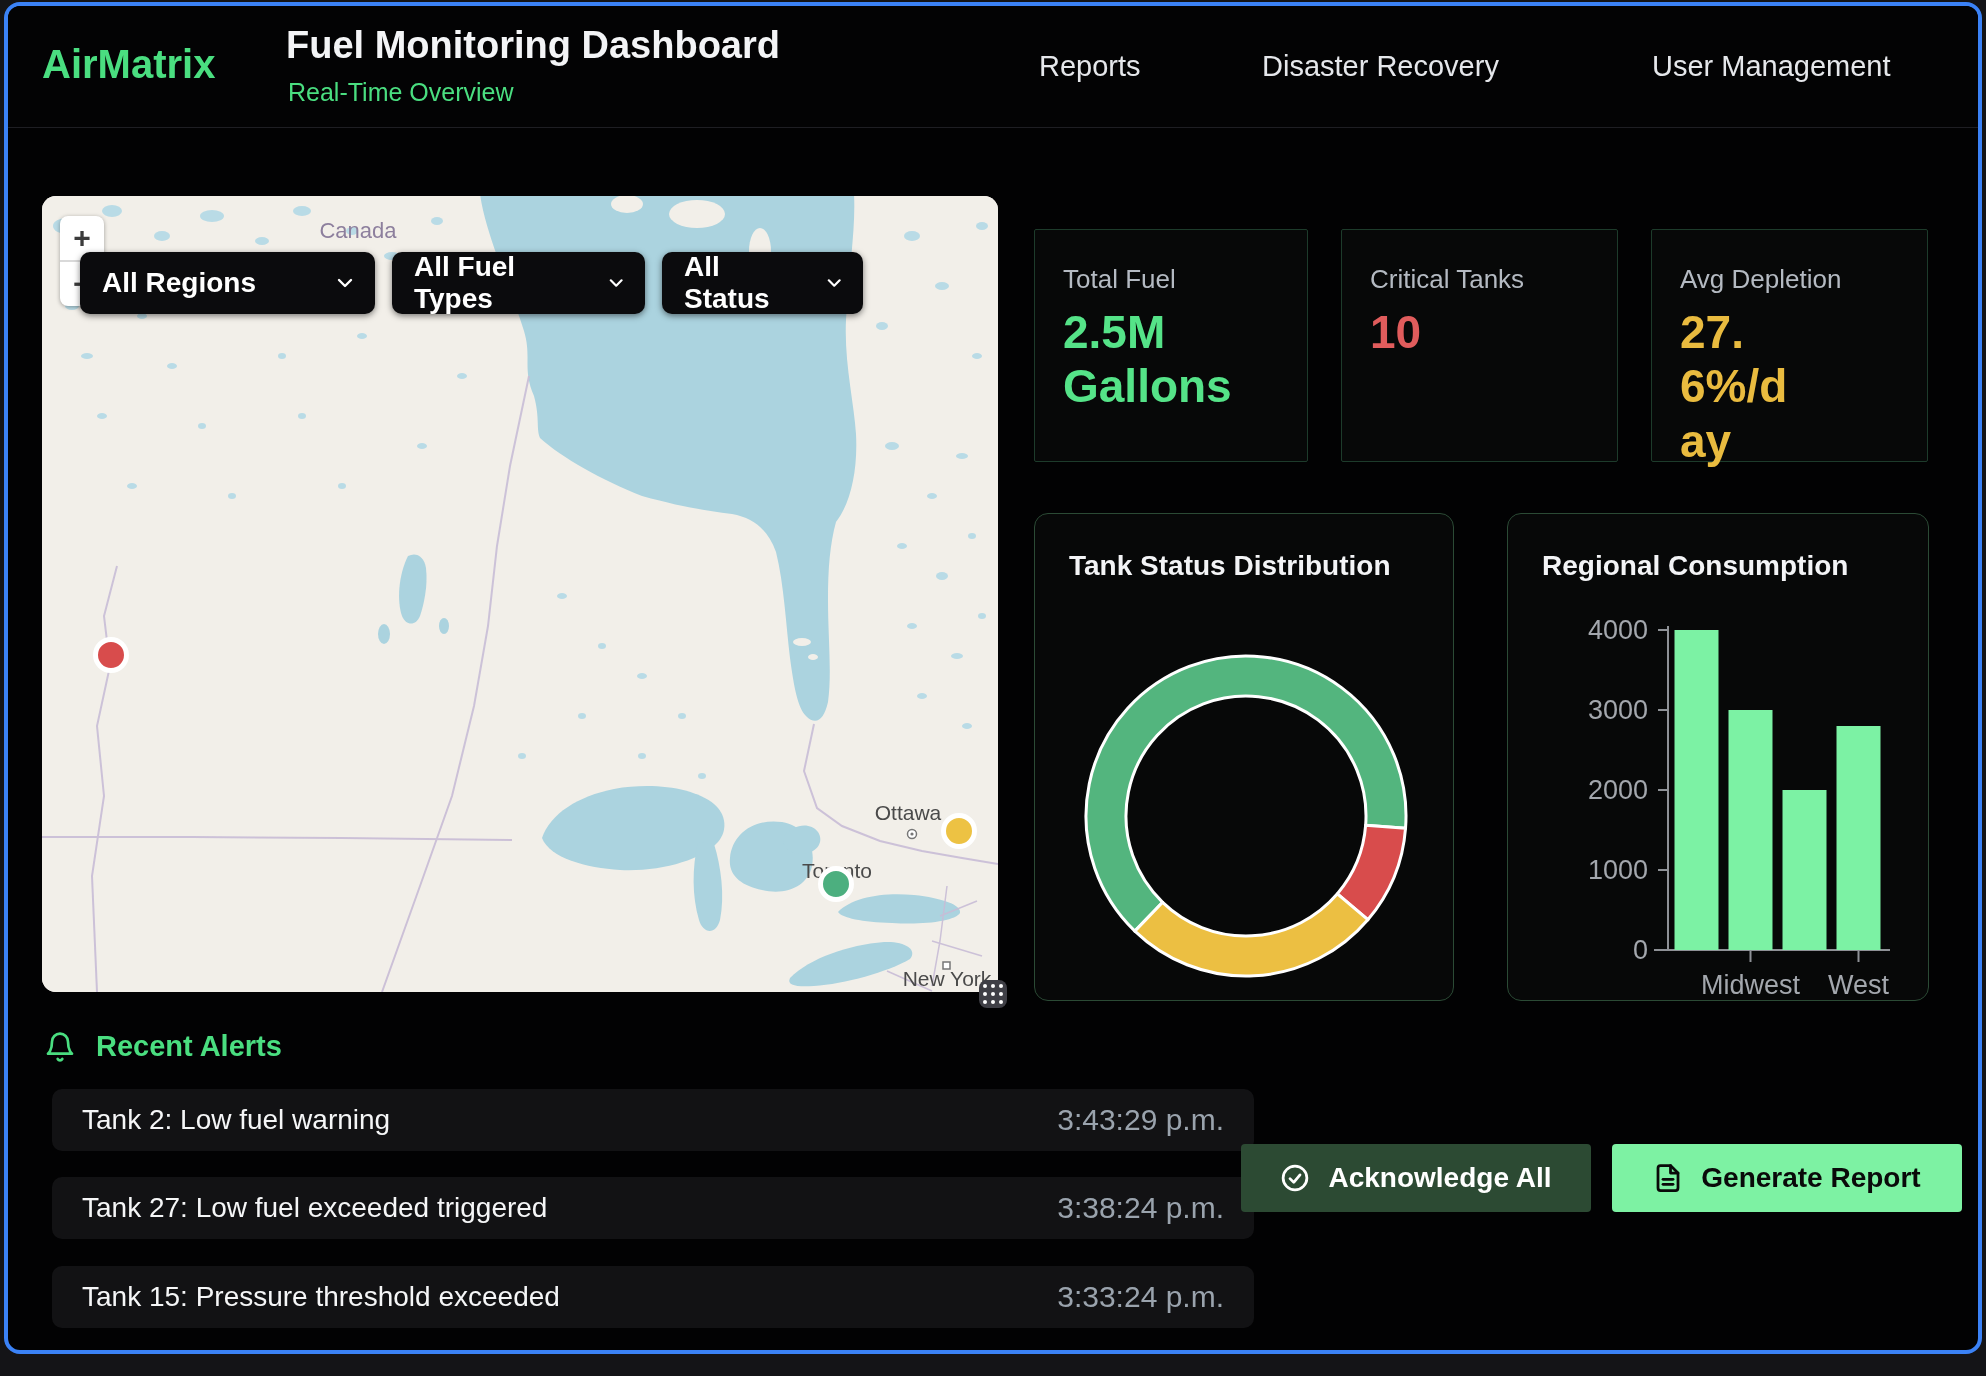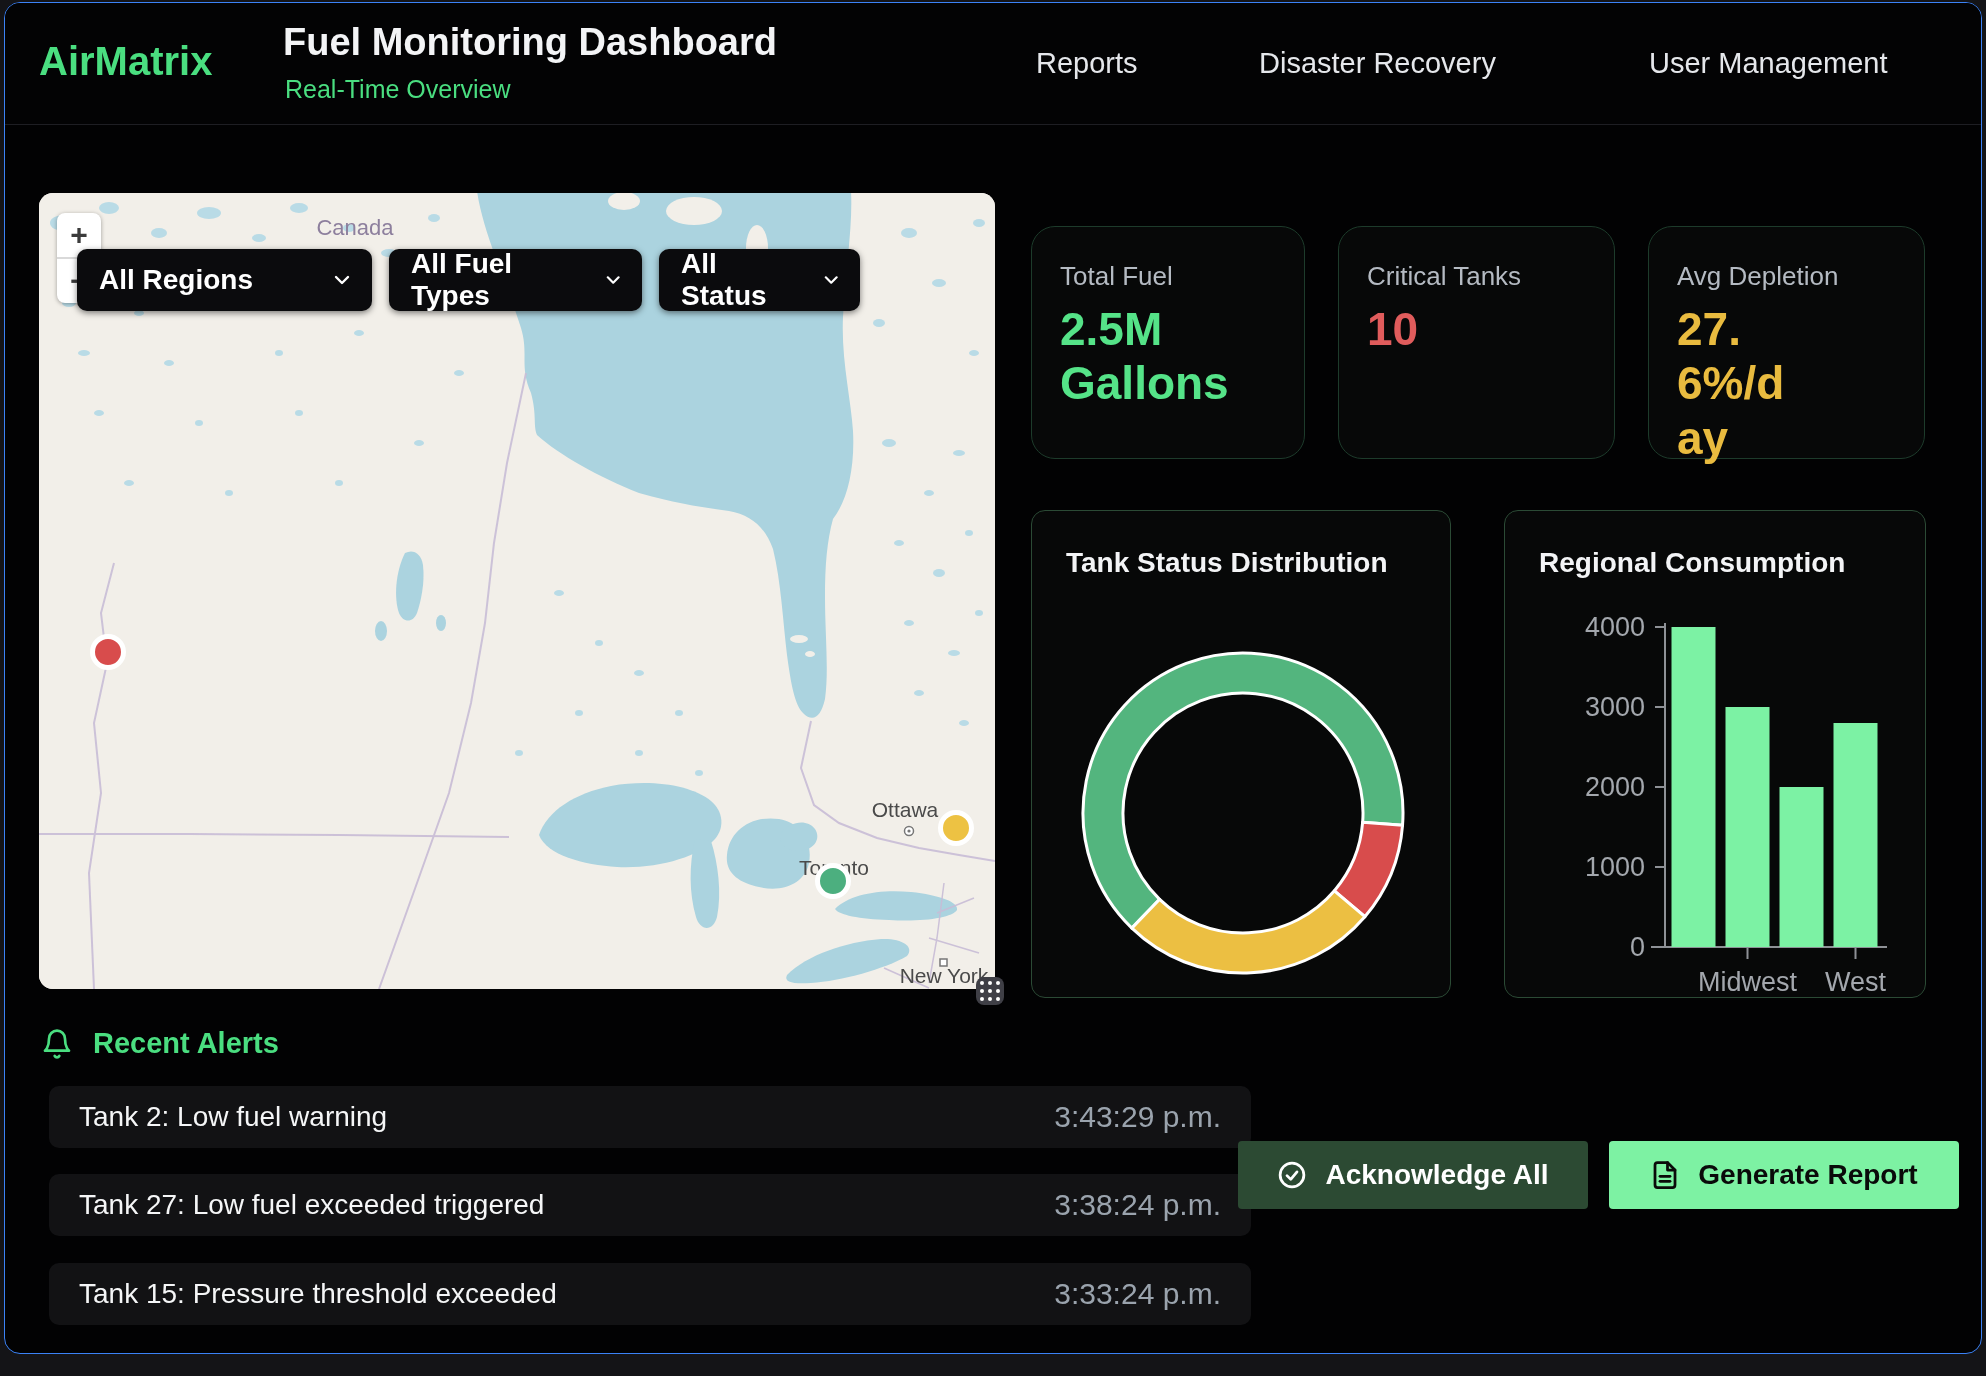--- a/index.html
+++ b/index.html
@@ -1,19 +1,19 @@
 <!DOCTYPE html>
 <html><head>
 <meta charset="utf-8">
 <style>
   * { margin:0; padding:0; box-sizing:border-box; }
   html,body { width:1986px; height:1376px; background:#141417; overflow:hidden;
               font-family:"Liberation Sans","DejaVu Sans",sans-serif; color:#fff; }
   #app { position:absolute; left:4px; top:2px; width:1978px; height:1352px;
-         background:#020203; border:1px solid #3b82f6; border-radius:16px; overflow:hidden; }
+         background:#020203; border:4px solid #3b82f6; border-radius:16px; overflow:hidden; }
 
   
   .header { position:absolute; left:0; top:0; width:100%; height:122px;
             border-bottom:1px solid #1e1e23; background:#030304; }
   .logo { position:absolute; left:34px; top:36px; font-size:40px; font-weight:700; color:#4ade80; }
   .page-title { position:absolute; left:278px; top:18px; font-size:38px; font-weight:700; color:#f3f4f6; }
   .page-subtitle { position:absolute; left:280px; top:72px; font-size:25px; font-weight:500; color:#4ade80; }
   .nav-item { position:absolute; top:44px; font-size:29px; color:#e5e7eb; cursor:pointer; }
 
   
@@ -29,21 +29,21 @@
               justify-content:space-between; padding:0 22px; cursor:pointer;
               box-shadow:0 2px 6px rgba(0,0,0,.5); }
   .dropdown span { font-size:28px; font-weight:600; color:#fff; margin-right:26px; }
   .drag-handle { position:absolute; left:971px; top:974px; width:28px; height:28px; background:#3f3f46;
               border-radius:8px; z-index:6; display:grid; grid-template-columns:repeat(3,4px);
               grid-template-rows:repeat(3,4px); gap:4px; place-content:center; cursor:grab; }
   .drag-handle i { width:4px; height:4px; background:#fff; border-radius:50%; }
 
   
   .stat-card { position:absolute; top:223px; height:233px; background:#070808;
-               border:1px solid #1d3b2b; border-radius:24px; padding:34px 28px; }
+               border:1px solid #1d3b2b; border-radius:2px; padding:34px 28px; }
   .stat-label { font-size:26px; color:#b4bac2; }
   .stat-value { margin-top:10px; font-size:46px; font-weight:700; line-height:1.18; }
   .chart-card { position:absolute; top:507px; height:488px; background:#070808;
                 border:1px solid #2b4a35; border-radius:14px; }
   .chart-title { position:absolute; left:34px; top:36px; font-size:28px; font-weight:700; color:#f3f4f6; }
 
   
   .alerts-header { position:absolute; left:36px; top:1024px; display:flex; align-items:center; gap:20px; }
   .alerts-title { font-size:29px; font-weight:700; color:#4ade80; }
   .alert-row { position:absolute; left:44px; width:1202px; height:62px; background:#121214;

